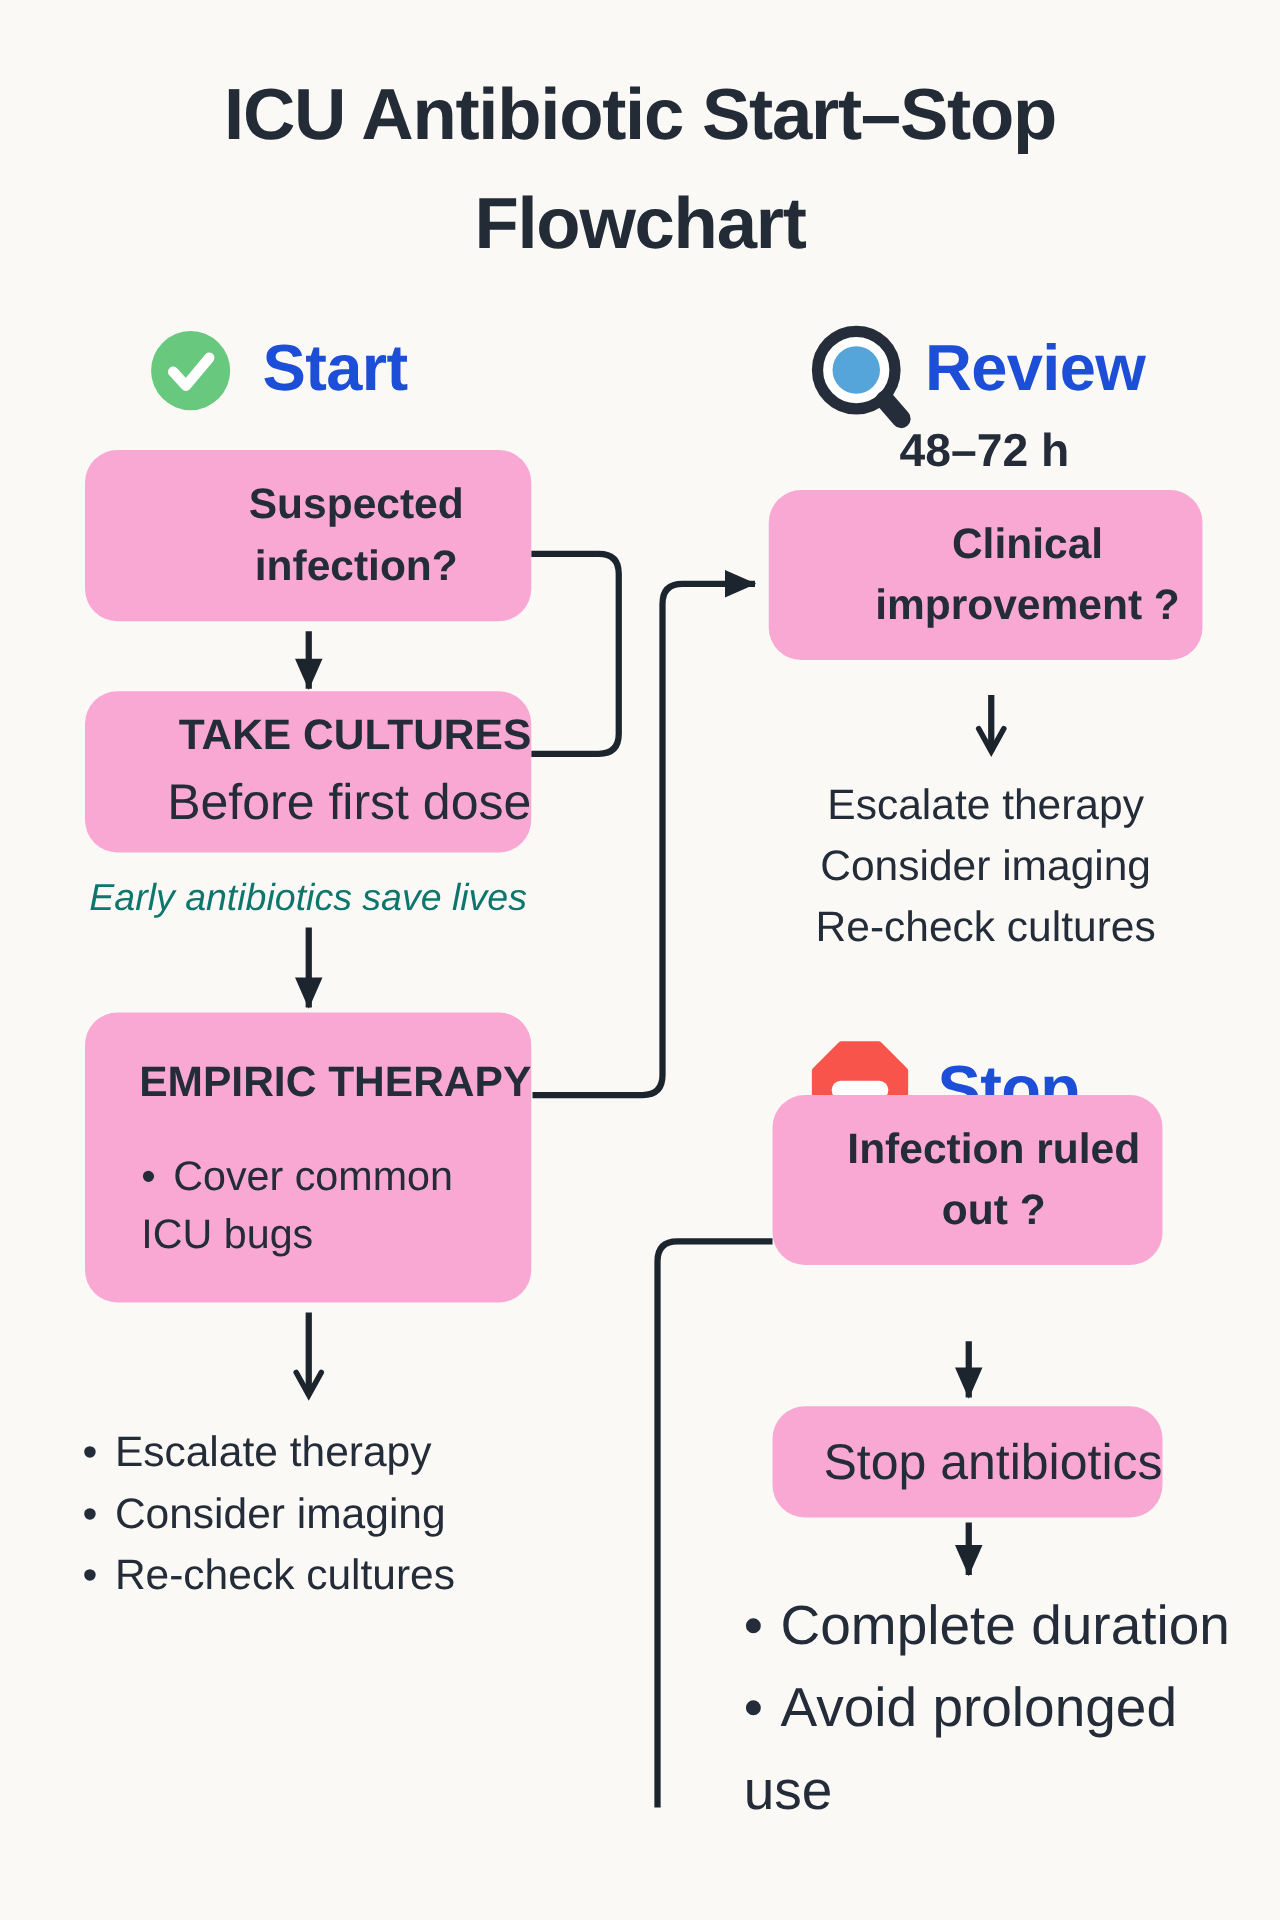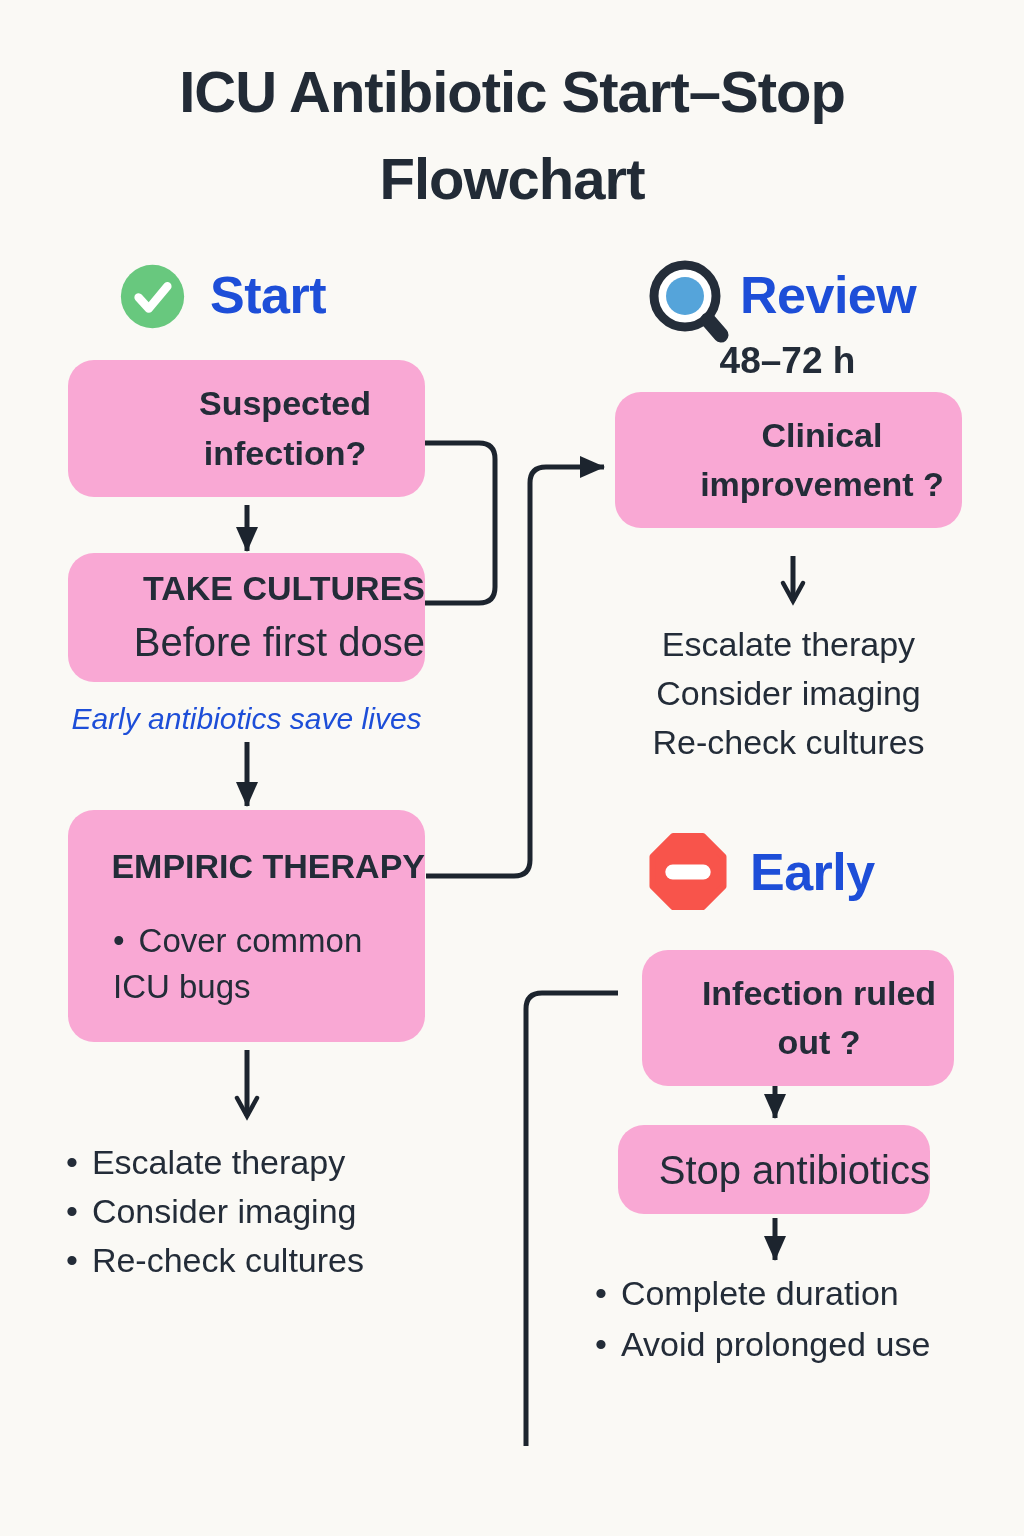--- a/index.html
+++ b/index.html
@@ -43,55 +43,55 @@
   
   .box{
     position:absolute;background:#f9a8d4;border-radius:26px;
     display:flex;flex-direction:column;align-items:flex-end;justify-content:center;
     text-align:center;
   }
   .box-suspected{left:68px;top:360px;width:357px;height:137px;}
   .box-cultures{left:68px;top:553px;width:357px;height:129px;}
   .box-empiric{left:68px;top:810px;width:357px;height:232px;}
   .box-clinical{left:615px;top:392px;width:347px;height:136px;}
-  .box-ruledout{left:618px;top:950px;width:312px;height:136px;margin-left:24px;}
+  .box-ruledout{left:618px;top:876px;width:312px;height:136px;}
   .box-stopabx{left:618px;top:1125px;width:312px;height:89px;}
 
   .box-title{font-size:34px;font-weight:700;line-height:1.45;}
   .box-text{font-size:40px;font-weight:400;line-height:1.45;}
   .wrap-narrow{max-width:280px;}
   .wrap-mid{max-width:270px;}
 
   .box-empiric .box-title{margin-bottom:19px;}
   .empiric-bullets{
     width:100%;box-sizing:border-box;padding:0 55px 0 45px;
     text-align:left;font-size:33px;line-height:1.4;
   }
   .empiric-bullets .bullet-item{margin-top:8px;}
 
   
   .note{
     position:absolute;left:48px;top:702px;width:397px;
-    text-align:center;font-style:italic;font-size:30px;color:#1d4ed8;
+    text-align:center;font-style:italic;font-size:30px;color:#0f766e;
   }
 
   
   .bullet-item{display:block;}
   .bullet-item::before{content:"•";margin-right:14px;}
   .outcomes-left{
     position:absolute;left:66px;top:1138px;
     font-size:34px;line-height:1.44;text-align:left;
   }
   .outcomes-review{
     position:absolute;left:615px;top:620px;width:347px;
     font-size:34px;line-height:1.44;text-align:center;
   }
   .outcomes-stop{
     position:absolute;left:595px;top:1268px;
-    font-size:34px;line-height:1.5;text-align:left;
+    font-size:44px;line-height:1.5;text-align:left;
   }
 
   
   .connectors{position:absolute;inset:0;pointer-events:none;}
 </style>
 </head>
 <body>
 
 <div class="canvas">
 
@@ -164,21 +164,21 @@
   <div class="outcomes-review">
     <span>Escalate therapy</span><br>
     <span>Consider imaging</span><br>
     <span>Re-check cultures</span>
   </div>
 
   <svg class="icon icon-stop" viewBox="0 0 80 80">
     <polygon points="25,4 55,4 76,25 76,55 55,76 25,76 4,55 4,25" fill="#f8544b" stroke="#f8544b" stroke-width="6" stroke-linejoin="round"></polygon>
     <rect x="17" y="33" width="46" height="15" rx="7.5" fill="#ffffff"></rect>
   </svg>
-  <div class="sec-heading heading-stop">Early</div>
+  <div class="sec-heading heading-stop">Stop</div>
 
   <div class="box box-ruledout">
     <div class="box-title wrap-mid">Infection ruled out ?</div>
   </div>
 
   <div class="box box-stopabx">
     <div class="box-text">Stop antibiotics</div>
   </div>
 
   <div class="outcomes-stop">

